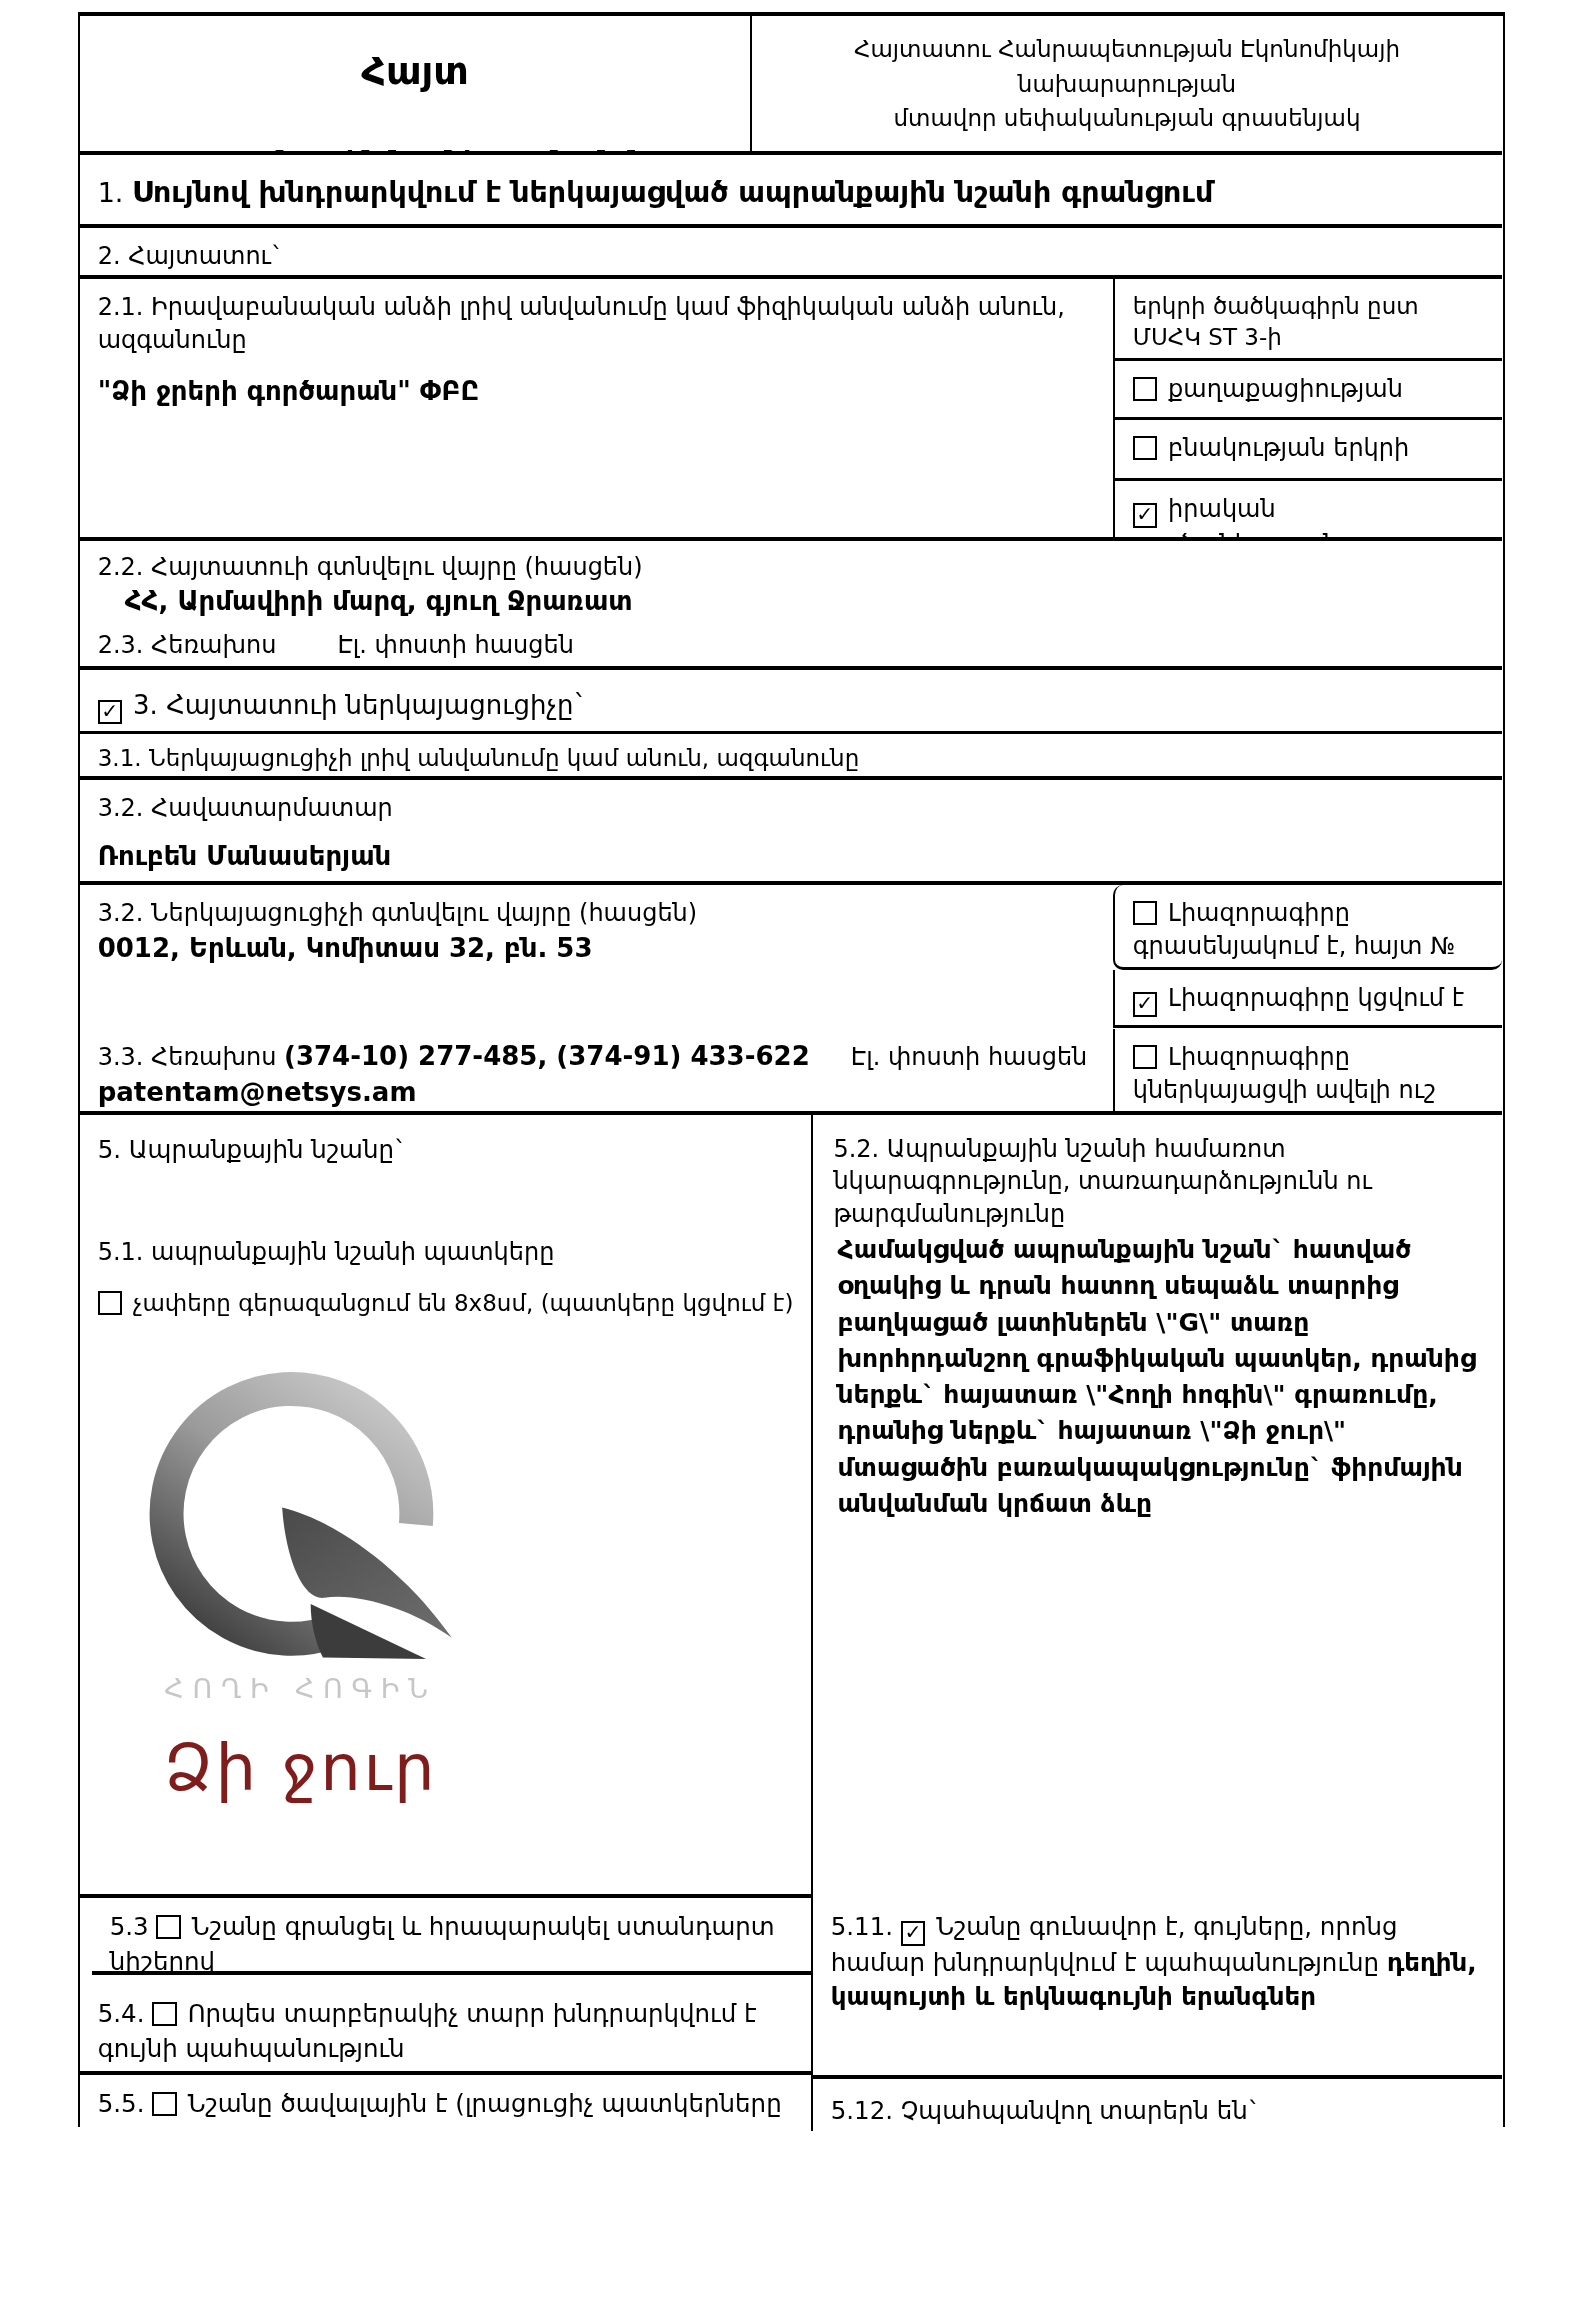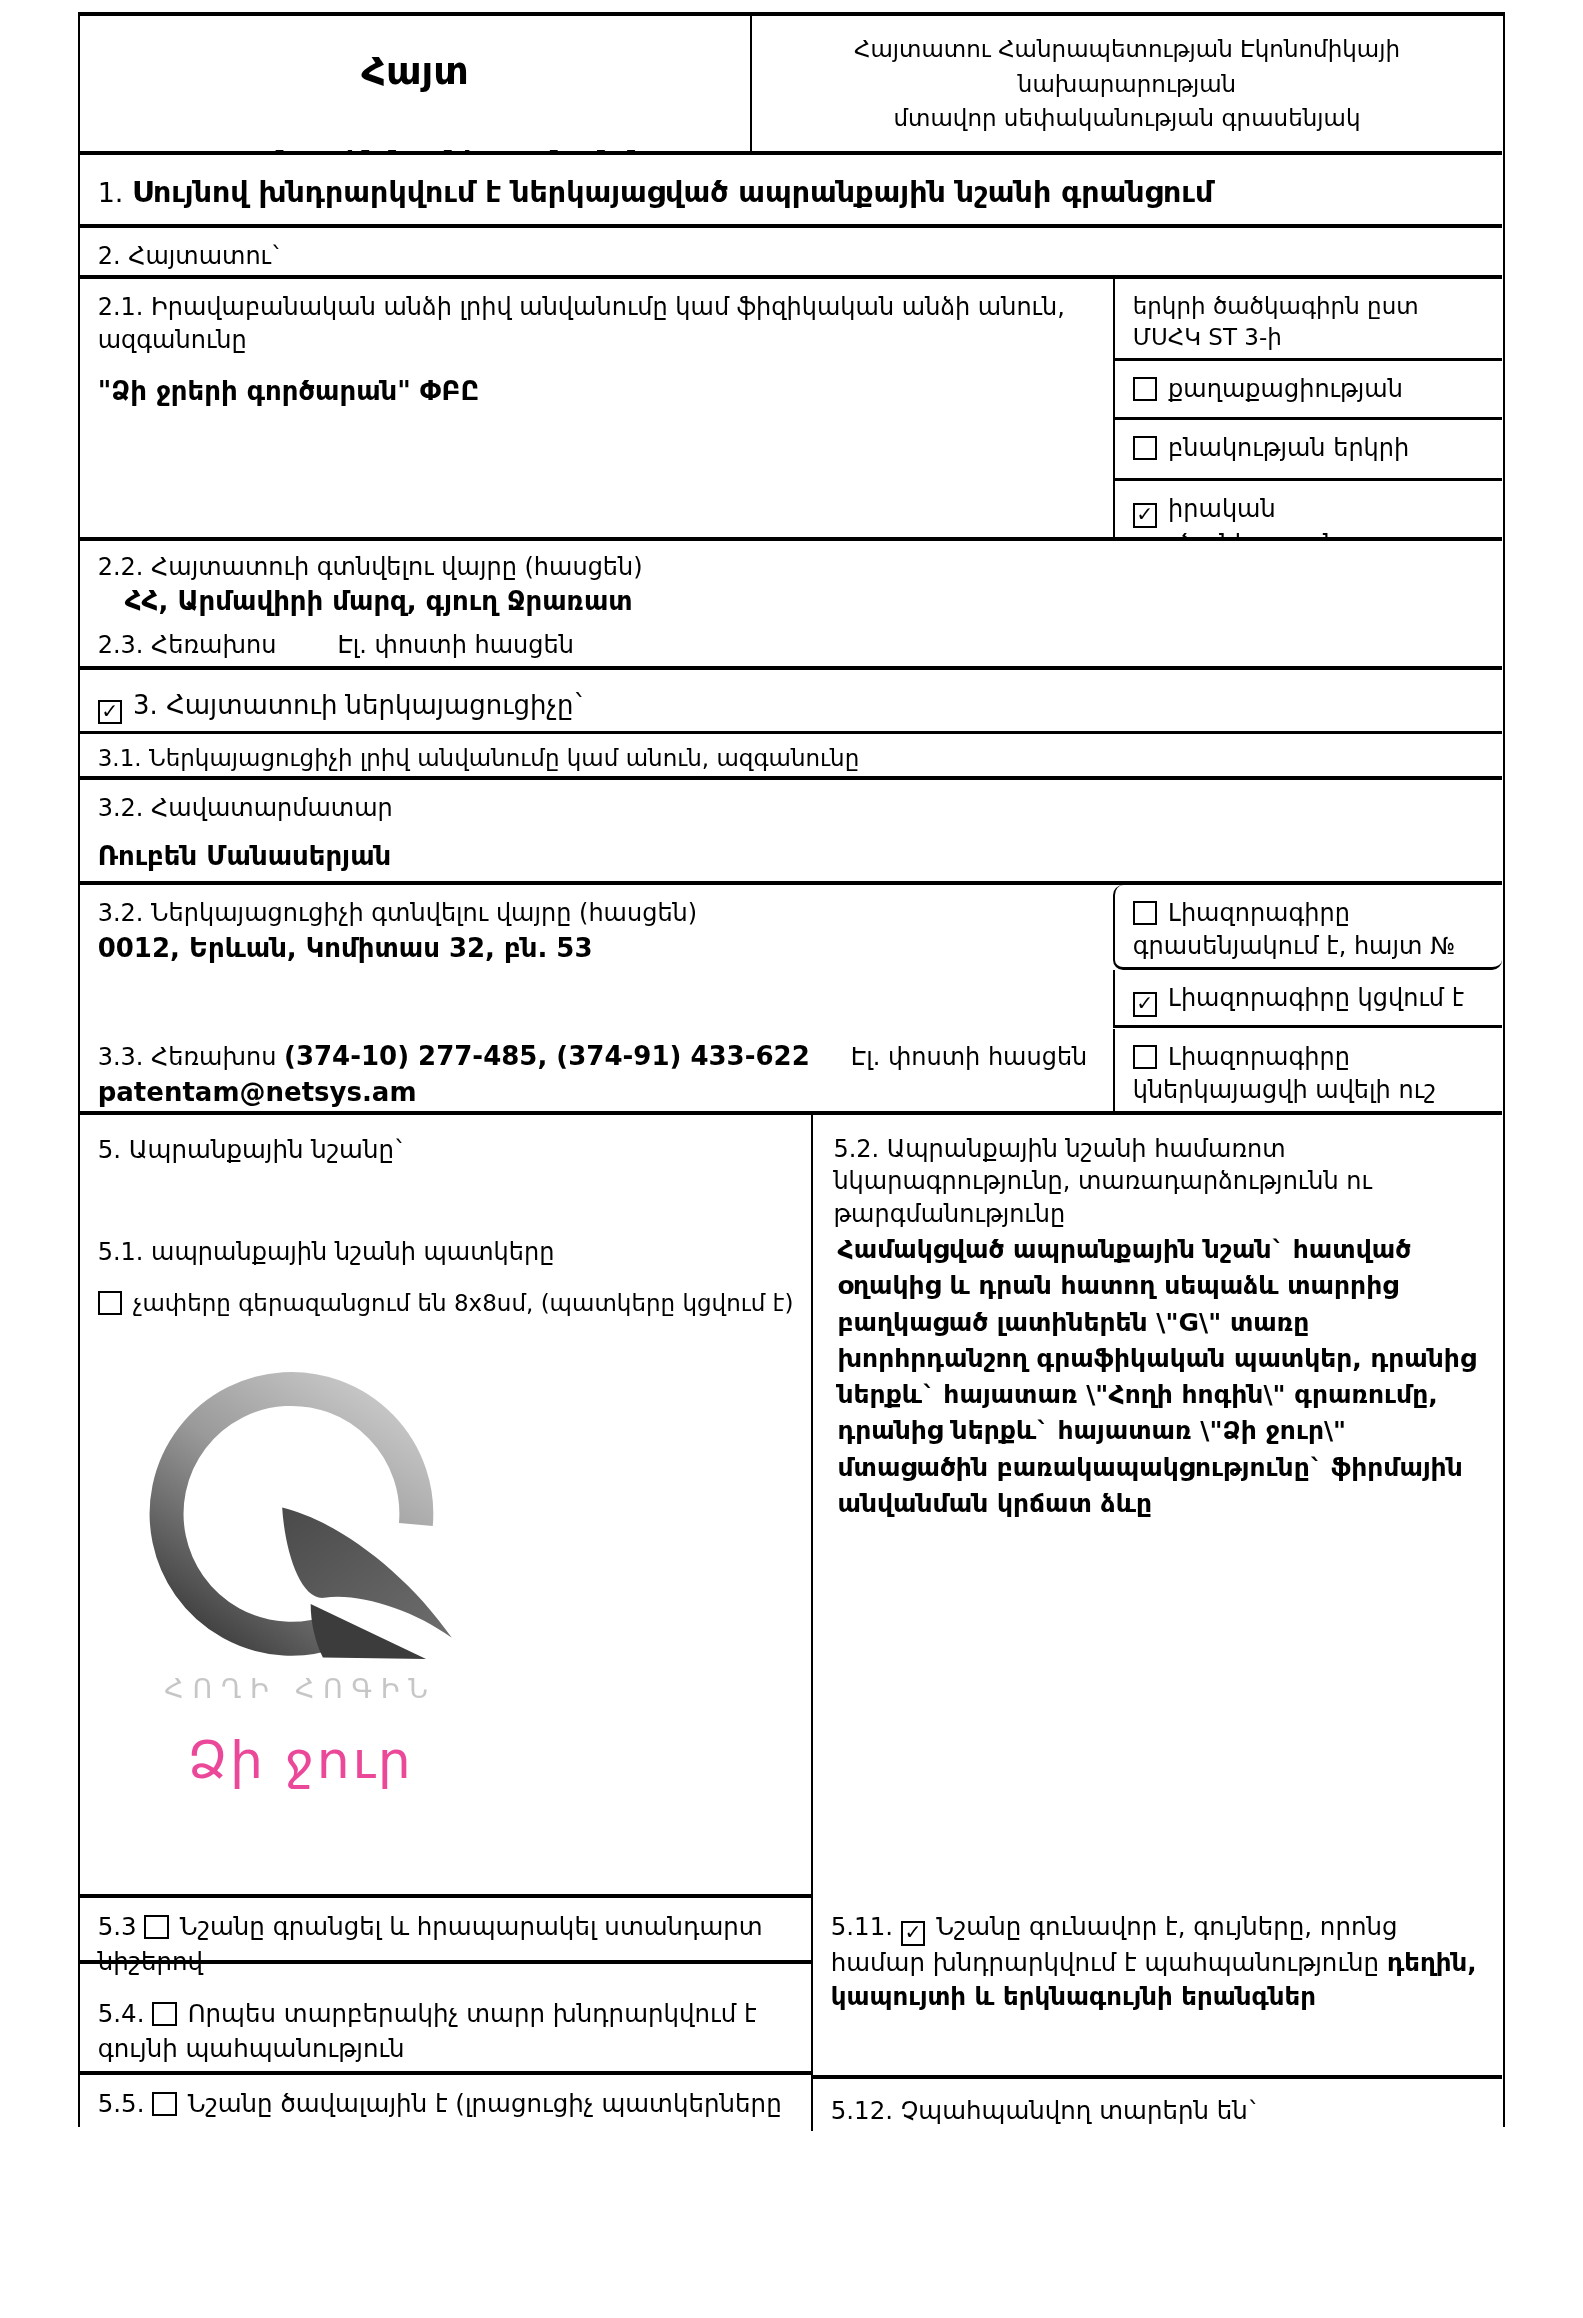--- a/index.html
+++ b/index.html
@@ -27,21 +27,21 @@
     display:inline-block;width:20.4px;height:20.4px;border:2px solid #000;
     vertical-align:-4.1px;margin-right:11px;text-align:center;line-height:19px;
     font-size:20.4px;font-weight:normal;background:#fff;box-sizing:content-box;
   }
   .val{font-weight:bold;font-size:26px;margin-top:9.5px;}
   .sp90{display:inline-block;width:61px;}
   .sp60{display:inline-block;width:41px;}
   .abs{position:absolute;}
   .desc{font-weight:bold;font-size:25px;line-height:1.45;}
   .logo-tagline{font-size:27px;color:#c6c6c6;letter-spacing:8.8px;text-align:center;white-space:nowrap;}
-  .logo-wordmark{font-size:52px;color:#ec4899;letter-spacing:2.7px;text-align:center;white-space:nowrap;}
+  .logo-wordmark{font-size:64px;color:#7f1d1d;letter-spacing:2.7px;text-align:center;white-space:nowrap;}
   .botrow{font-size:24.5px;line-height:1.4;}
 </style>
 </head>
 <body>
 
 <div class="form">
 
   <div class="cell bb6 ctr" style="left:0;top:0;width:670px;height:139px;">
     <div class="hdr-title">Հայտ</div>
     <div class="hdr-sub">ապրանքային նշանի գրանցման</div>
@@ -150,21 +150,21 @@
     </svg>
     <div class="abs logo-tagline" style="top:556px;left:61px;width:319px;">ՀՈՂԻ ՀՈԳԻՆ</div>
     <div class="abs logo-wordmark" style="top:610px;left:27px;width:387px;">Ձի ջուր</div>
   </div>
 
   <div class="cell bb6 bl3" style="left:731px;top:1099px;width:691px;height:869px;padding:16px;">
     <div class="abs" style="top:17.7px;left:20.4px;right:17.7px;font-size:24px;">5.2. Ապրանքային նշանի համառոտ նկարագրությունը, տառադարձությունն ու թարգմանությունը</div>
     <div class="abs desc" style="top:117px;left:24.5px;right:17.7px;">Համակցված ապրանքային նշան` հատված օղակից և դրան հատող սեպաձև տարրից բաղկացած լատիներեն \"G\" տառը խորհրդանշող գրաֆիկական պատկեր, դրանից ներքև` հայատառ \"Հողի հոգին\" գրառումը, դրանից ներքև` հայատառ \"Ձի ջուր\" մտացածին բառակապակցությունը` ֆիրմային անվանման կրճատ ձևը</div>
   </div>
 
-  <div class="cell bb6 botrow" style="left:0;top:1882px;width:731px;height:66px;">
+  <div class="cell bb6 botrow" style="left:12px;top:1882px;width:731px;height:77px;">
     <span>5.3</span>
     <span class="cb"></span><span>Նշանը գրանցել և հրապարակել ստանդարտ նիշերով</span>
   </div>
   <div class="cell bb6 botrow" style="left:0;top:1969px;width:731px;height:90px;">
     <span>5.4.</span>
     <span class="cb"></span><span>Որպես տարբերակիչ տարր խնդրարկվում է գույնի պահպանություն</span>
   </div>
   <div class="cell botrow" style="left:0;top:2059px;width:731px;height:56px;">
     <span>5.5.</span>
     <span class="cb"></span><span>Նշանը ծավալային է (լրացուցիչ պատկերները</span>

